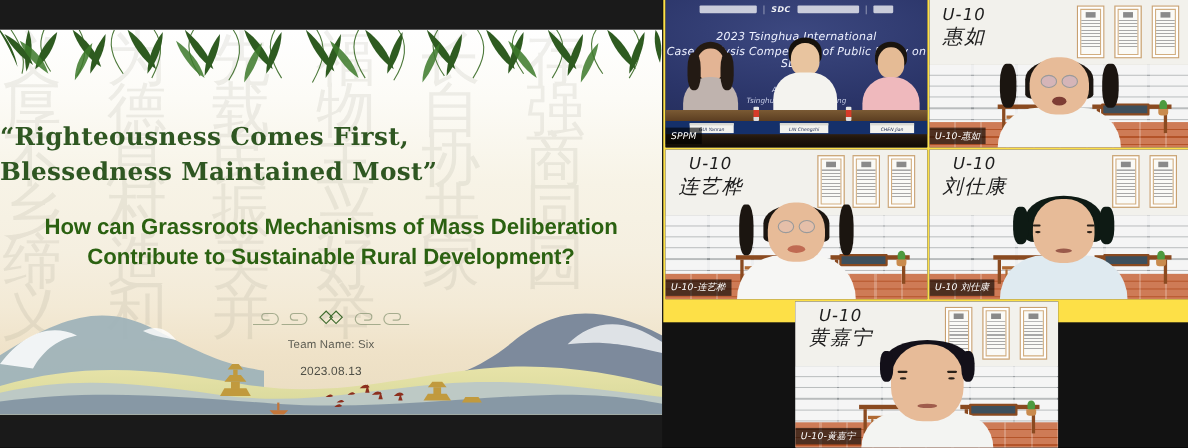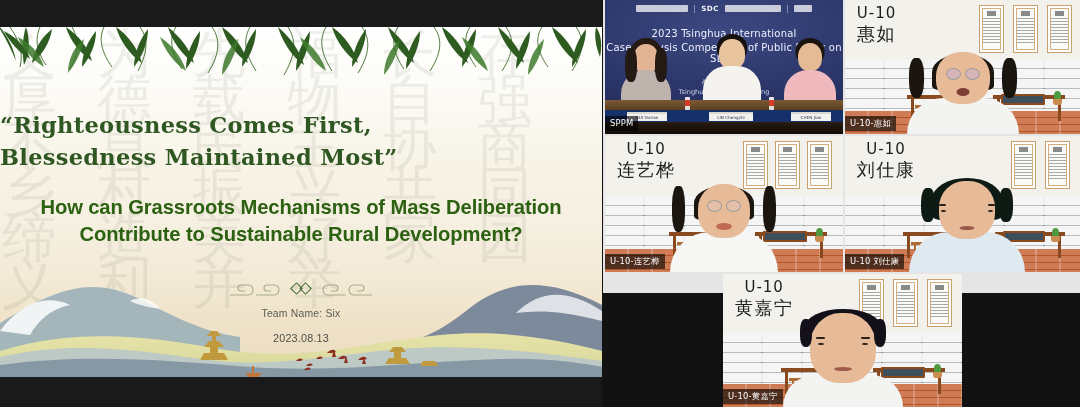--- a/index.html
+++ b/index.html
@@ -93,21 +93,21 @@
   .team{
     position:absolute; left:0; right:0; top:281px; text-align:center;
     color:#5c5c52; font-size:10.4px; letter-spacing:.2px;
   }
   .date{
     position:absolute; left:0; right:0; top:305px; text-align:center;
     color:#4f4f46; font-size:10.8px; letter-spacing:.2px;
   }
 
   
-  .grid{ position:absolute; left:603px; top:0; width:477px; height:293px; background:#e5e5e5; }
+  .grid{ position:absolute; left:603px; top:0; width:477px; height:293px; background:#fde047;font-style:italic; }
   .tile{ position:absolute; overflow:hidden; background:#1c1c1c; }
   .tile.t0{ left:2px;   top:0px;   width:238px; height:134px; }
   .tile.t1{ left:242px; top:0px;   width:235px; height:134px; }
   .tile.t2{ left:2px;   top:136px; width:238px; height:136px; }
   .tile.t3{ left:242px; top:136px; width:235px; height:136px; }
   .tile.t4{ left:120px; top:274px; width:239px; height:133px; }
 
   .namebar{
     position:absolute; left:0; bottom:3px; z-index:6;
     background:rgba(0,0,0,.62); color:#fff;

